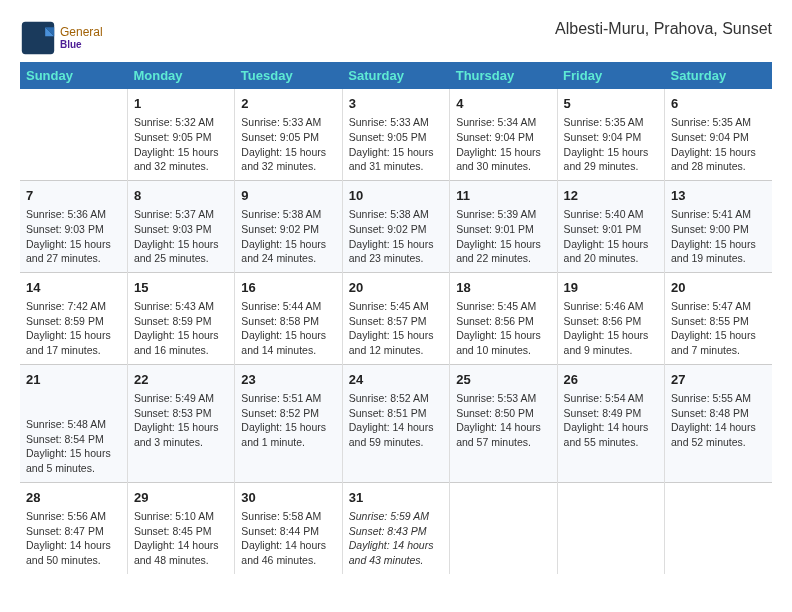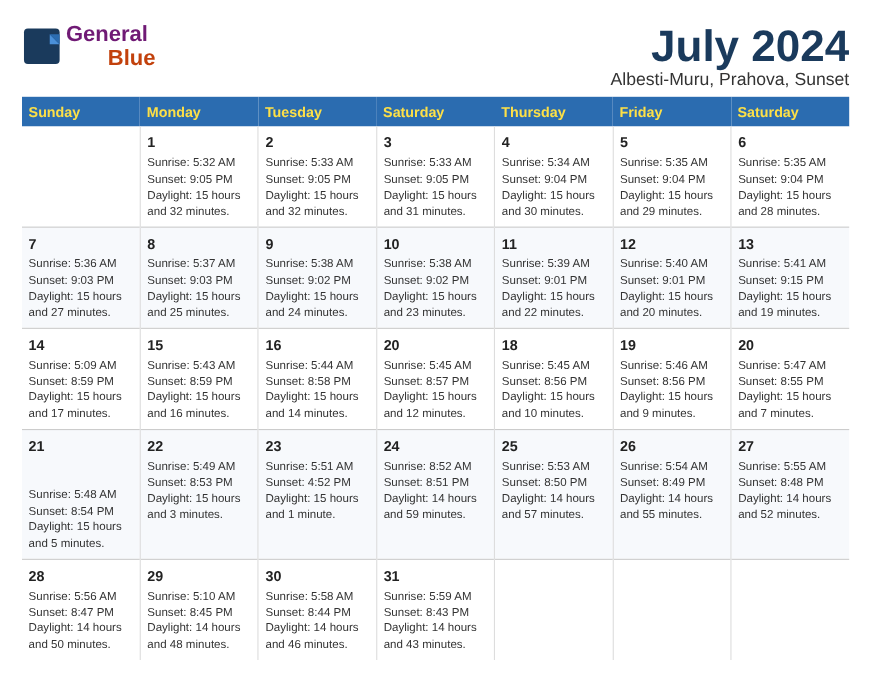--- a/index.html
+++ b/index.html
@@ -44,21 +44,21 @@
       font-size: 16px;
       color: #333;
     }
     table {
       width: 100%;
       border-collapse: collapse;
       font-size: 11px;
     }
     thead tr th {
       background: #2b6cb0;
-      color: #fde047;
+      color: #5eead4;
       text-align: left;
       padding: 6px 6px;
       font-size: 13px;
       font-weight: bold;
     }
     tbody tr {
       border-bottom: 1px solid #ccc;
     }
     tbody tr:last-child {
       border-bottom: none;
@@ -95,26 +95,25 @@
 <body>
 
 <div class="header">
   <div class="logo">
     <svg class="logo-icon" viewBox="0 0 40 40">
       <rect x="2" y="2" width="36" height="36" rx="4" fill="#1a3a5c"></rect>
       <polygon points="28,8 38,18 28,18" fill="#4a90d9"></polygon>
       <polygon points="28,8 38,8 38,18" fill="#2b6cb0"></polygon>
     </svg>
     <div>
-      <div class="logo-text" style="color:#701a75;font-size:20px;font-weight:bold;">General</div>
-      <div class="logo-text" style="color:#c2410c;font-size:20px;font-weight:bold;margin-left:38px;">Blue</div>
+      <div class="logo-text" style="color:#a16207;font-size:12px;font-weight:normal;">General</div>
+      <div class="logo-text" style="color:#4c1d95;font-size:10px;font-weight:bold;">Blue</div>
     </div>
   </div>
   <div class="title-block">
-    <div class="month-title">July 2024</div>
     <div class="subtitle">Albesti-Muru, Prahova, Sunset</div>
   </div>
 </div>
 
 <table>
   <thead>
     <tr>
     <th>Sunday</th>
         <th>Monday</th>
         <th>Tuesday</th>
@@ -209,29 +208,29 @@
         <td>
           <span class="day-number">12</span>
           <div class="day-info" style="white-space: pre-line;">Sunrise: 5:40 AM
 Sunset: 9:01 PM
 Daylight: 15 hours
 and 20 minutes.</div>
         </td>
         <td>
           <span class="day-number">13</span>
           <div class="day-info" style="white-space: pre-line;">Sunrise: 5:41 AM
-Sunset: 9:15 PM
+Sunset: 9:00 PM
 Daylight: 15 hours
 and 19 minutes.</div>
         </td>
       </tr>
       <tr class="week-row">
         <td>
           <span class="day-number">14</span>
-          <div class="day-info" style="white-space: pre-line;">Sunrise: 5:09 AM
+          <div class="day-info" style="white-space: pre-line;">Sunrise: 7:42 AM
 Sunset: 8:59 PM
 Daylight: 15 hours
 and 17 minutes.</div>
         </td>
         <td>
           <span class="day-number">15</span>
           <div class="day-info" style="white-space: pre-line;">Sunrise: 5:43 AM
 Sunset: 8:59 PM
 Daylight: 15 hours
 and 16 minutes.</div>
@@ -283,21 +282,21 @@
         <td>
           <span class="day-number">22</span>
           <div class="day-info" style="white-space: pre-line;">Sunrise: 5:49 AM
 Sunset: 8:53 PM
 Daylight: 15 hours
 and 3 minutes.</div>
         </td>
         <td>
           <span class="day-number">23</span>
           <div class="day-info" style="white-space: pre-line;">Sunrise: 5:51 AM
-Sunset: 4:52 PM
+Sunset: 8:52 PM
 Daylight: 15 hours
 and 1 minute.</div>
         </td>
         <td>
           <span class="day-number">24</span>
           <div class="day-info" style="white-space: pre-line;">Sunrise: 8:52 AM
 Sunset: 8:51 PM
 Daylight: 14 hours
 and 59 minutes.</div>
         </td>
@@ -340,21 +339,21 @@
         </td>
         <td>
           <span class="day-number">30</span>
           <div class="day-info" style="white-space: pre-line;">Sunrise: 5:58 AM
 Sunset: 8:44 PM
 Daylight: 14 hours
 and 46 minutes.</div>
         </td>
         <td>
           <span class="day-number">31</span>
-          <div class="day-info" style="white-space: pre-line;">Sunrise: 5:59 AM
+          <div class="day-info" style="white-space: pre-line; font-style: italic;">Sunrise: 5:59 AM
 Sunset: 8:43 PM
 Daylight: 14 hours
 and 43 minutes.</div>
         </td>
         <td class="empty"></td>
         <td class="empty"></td>
         <td class="empty"></td>
       </tr>
     </tbody>
 </table>

